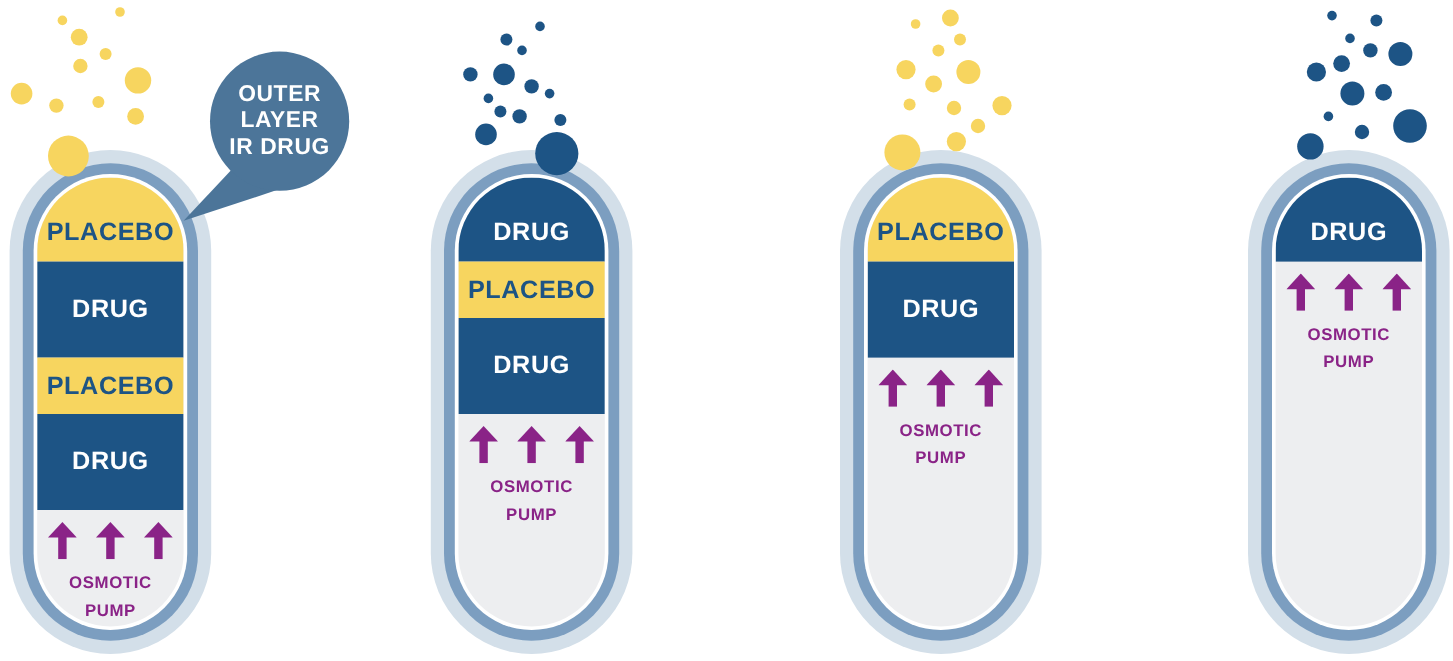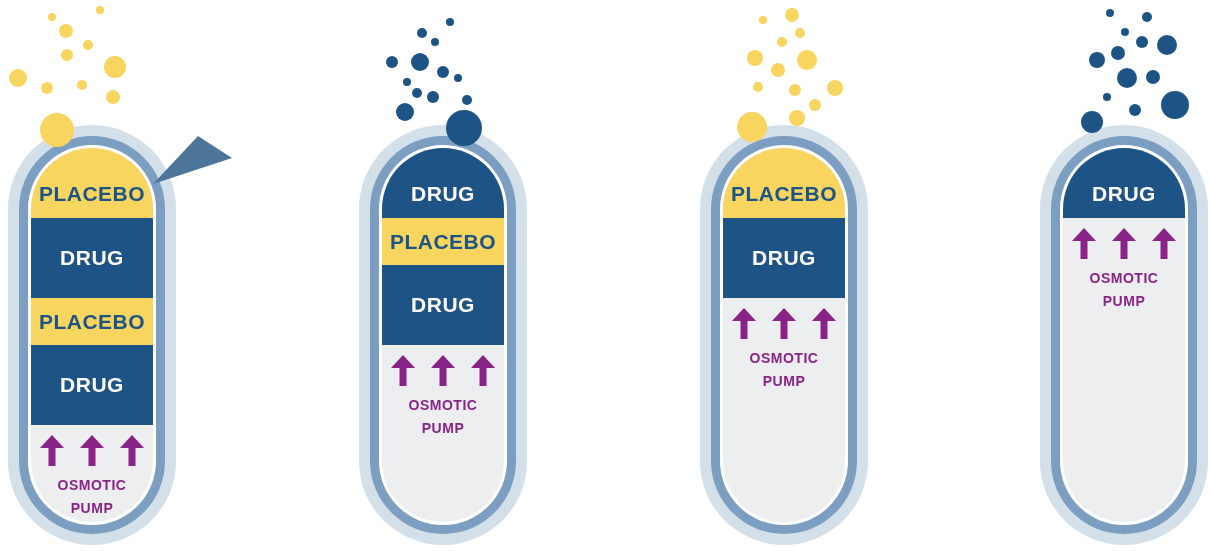--- a/index.html
+++ b/index.html
@@ -33,20 +33,25 @@
 </style>
 </head>
 <body>
 
 <div id="stage">
 
   <svg class="callout-tail" width="1211" height="551" viewBox="0 0 1211 551">
     <polygon id="tail-poly" points="198,136 232,158 153,184" fill="#4C7599"></polygon>
   </svg>
 
+  <div class="callout" style="background: rgb(76, 117, 153); color: rgb(255, 255, 255);">
+    <span>OUTER</span>
+    <span>LAYER</span>
+    <span>IR DRUG</span>
+  </div>
 
 <div class="capsule" style="left: 8px; background: rgb(211, 223, 233);">
       <div class="capsule-steel" style="background: rgb(124, 158, 192);">
         <div class="capsule-gap">
           <div class="capsule-content" style="background: rgb(237, 238, 240);">
             <div class="layer layer-placebo layer-first" style="height: 70px; background: rgb(247, 213, 95);">
               <span class="layer-label" style="color: rgb(29, 84, 133);">PLACEBO</span>
             </div>
             <div class="layer layer-drug" style="height: 80px; background: rgb(29, 84, 133);">
               <span class="layer-label" style="color: rgb(255, 255, 255);">DRUG</span>

